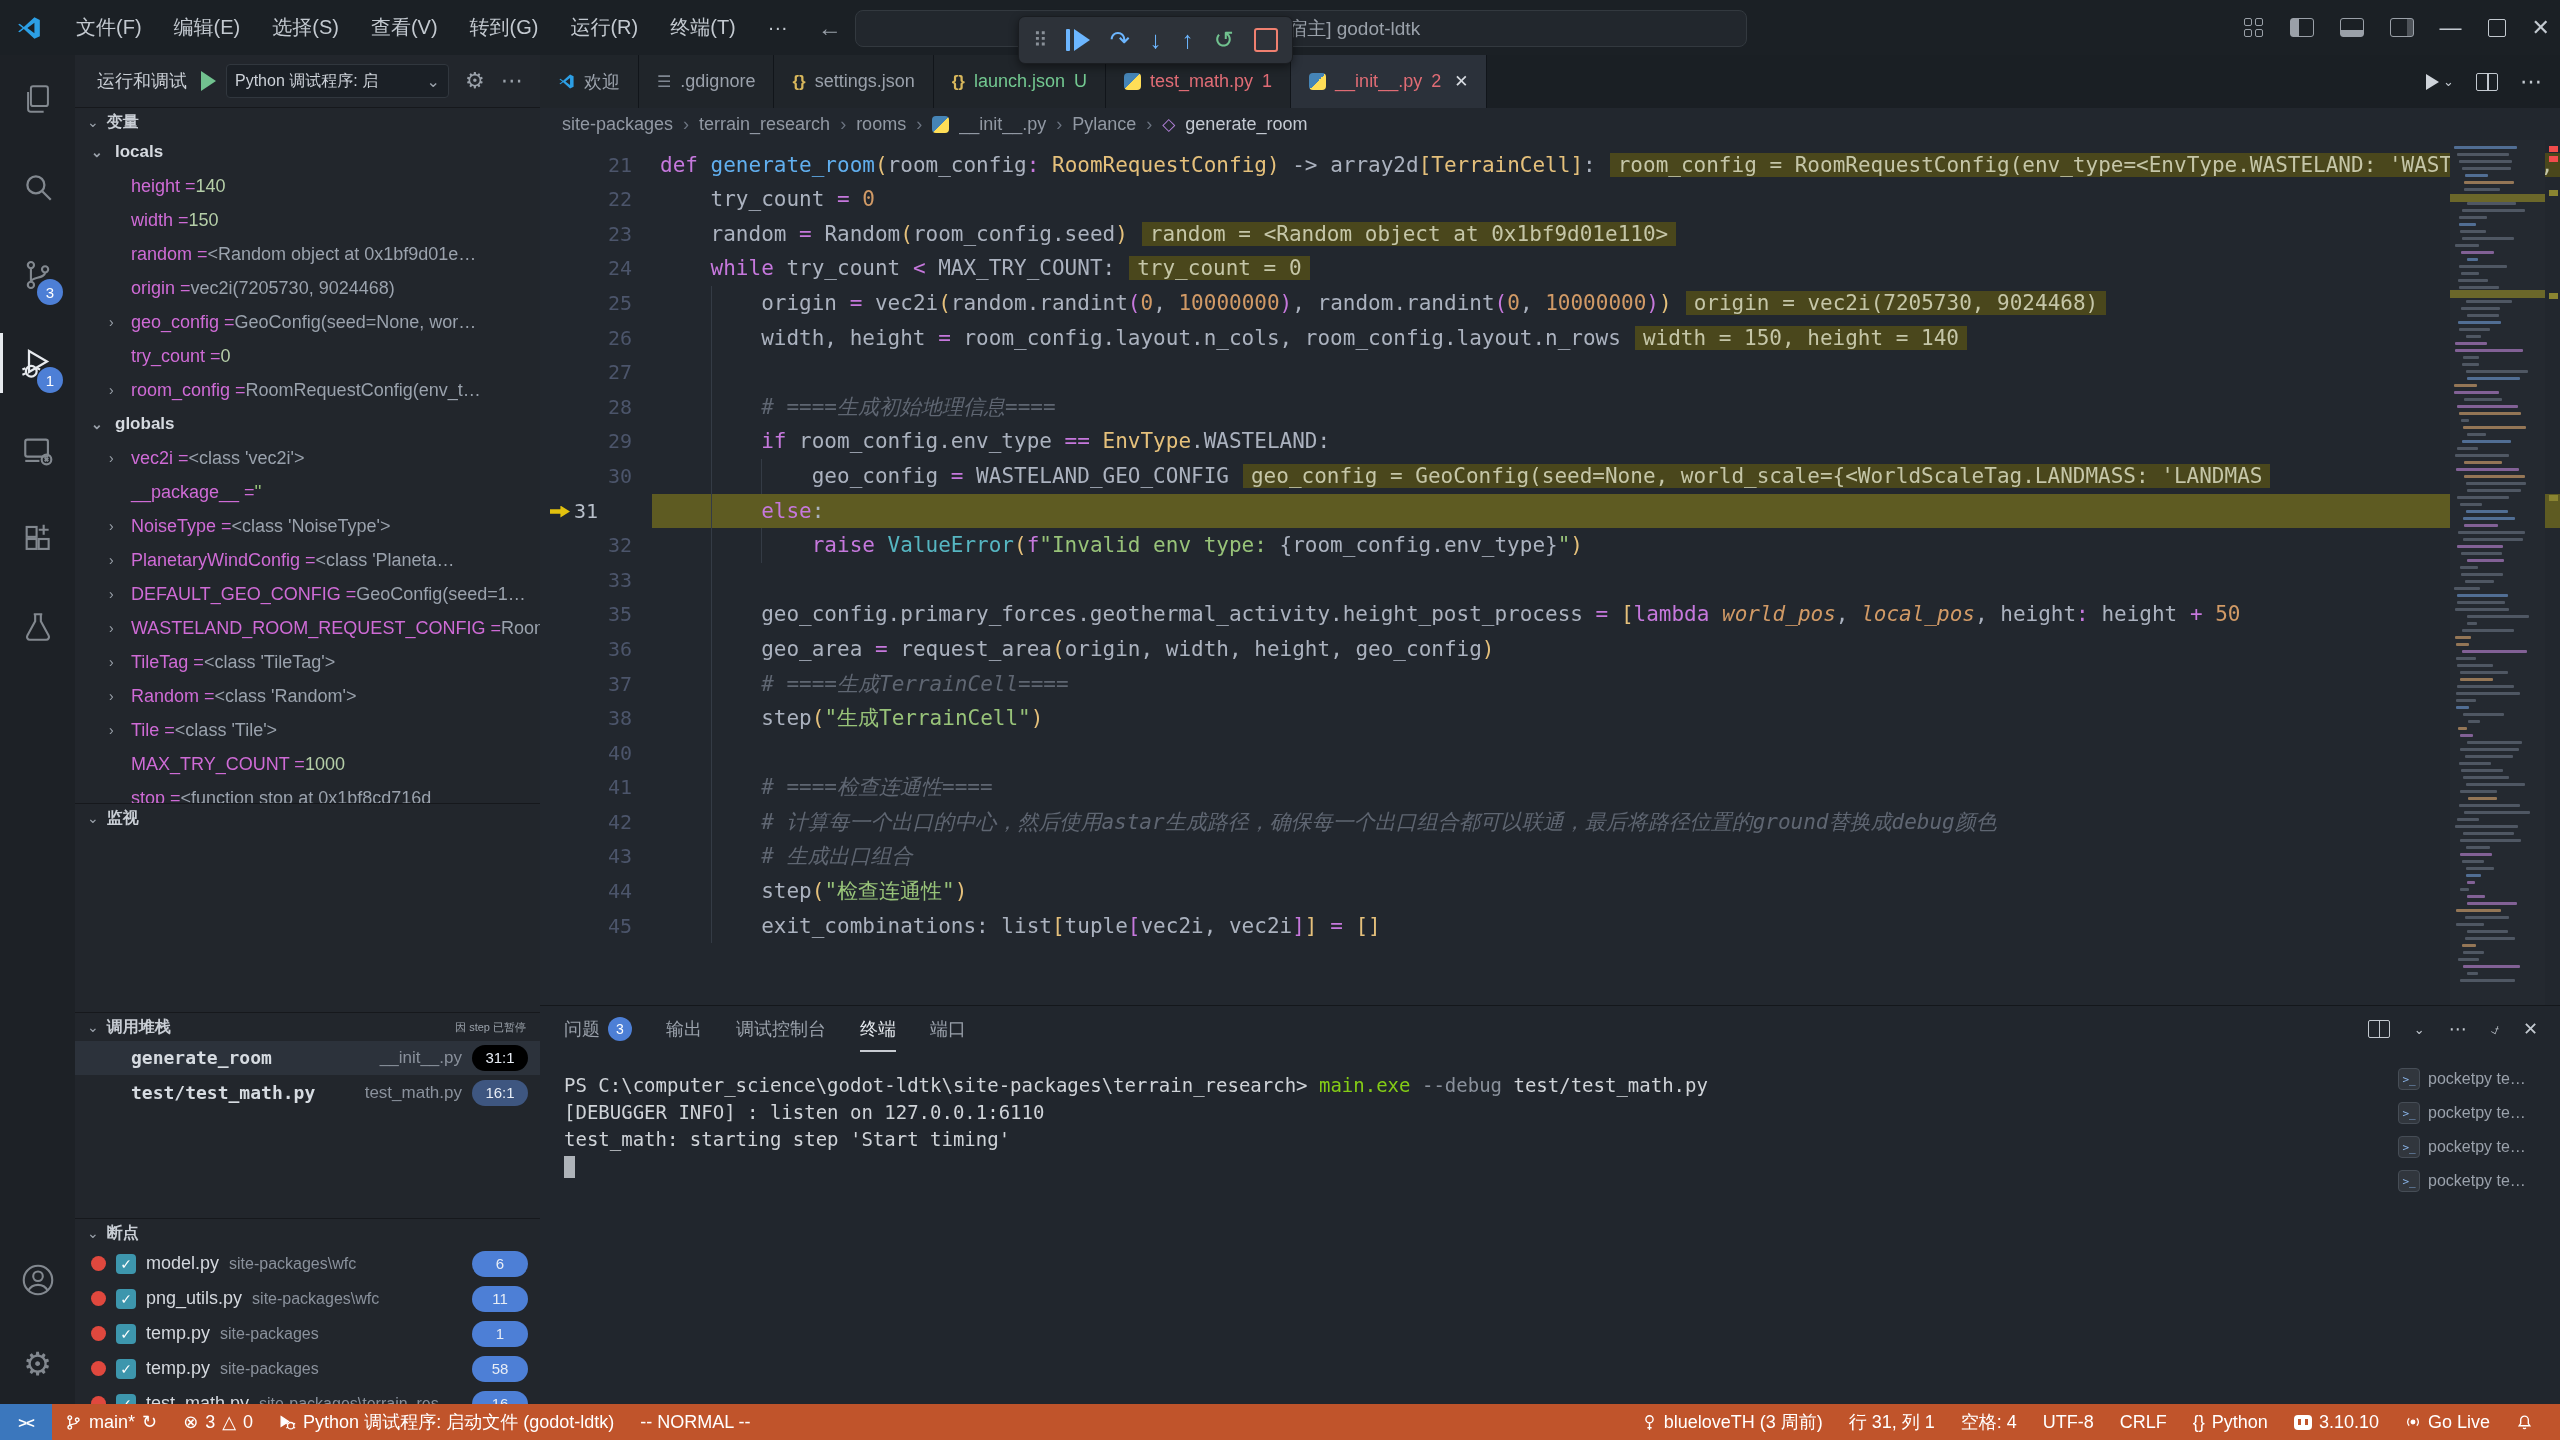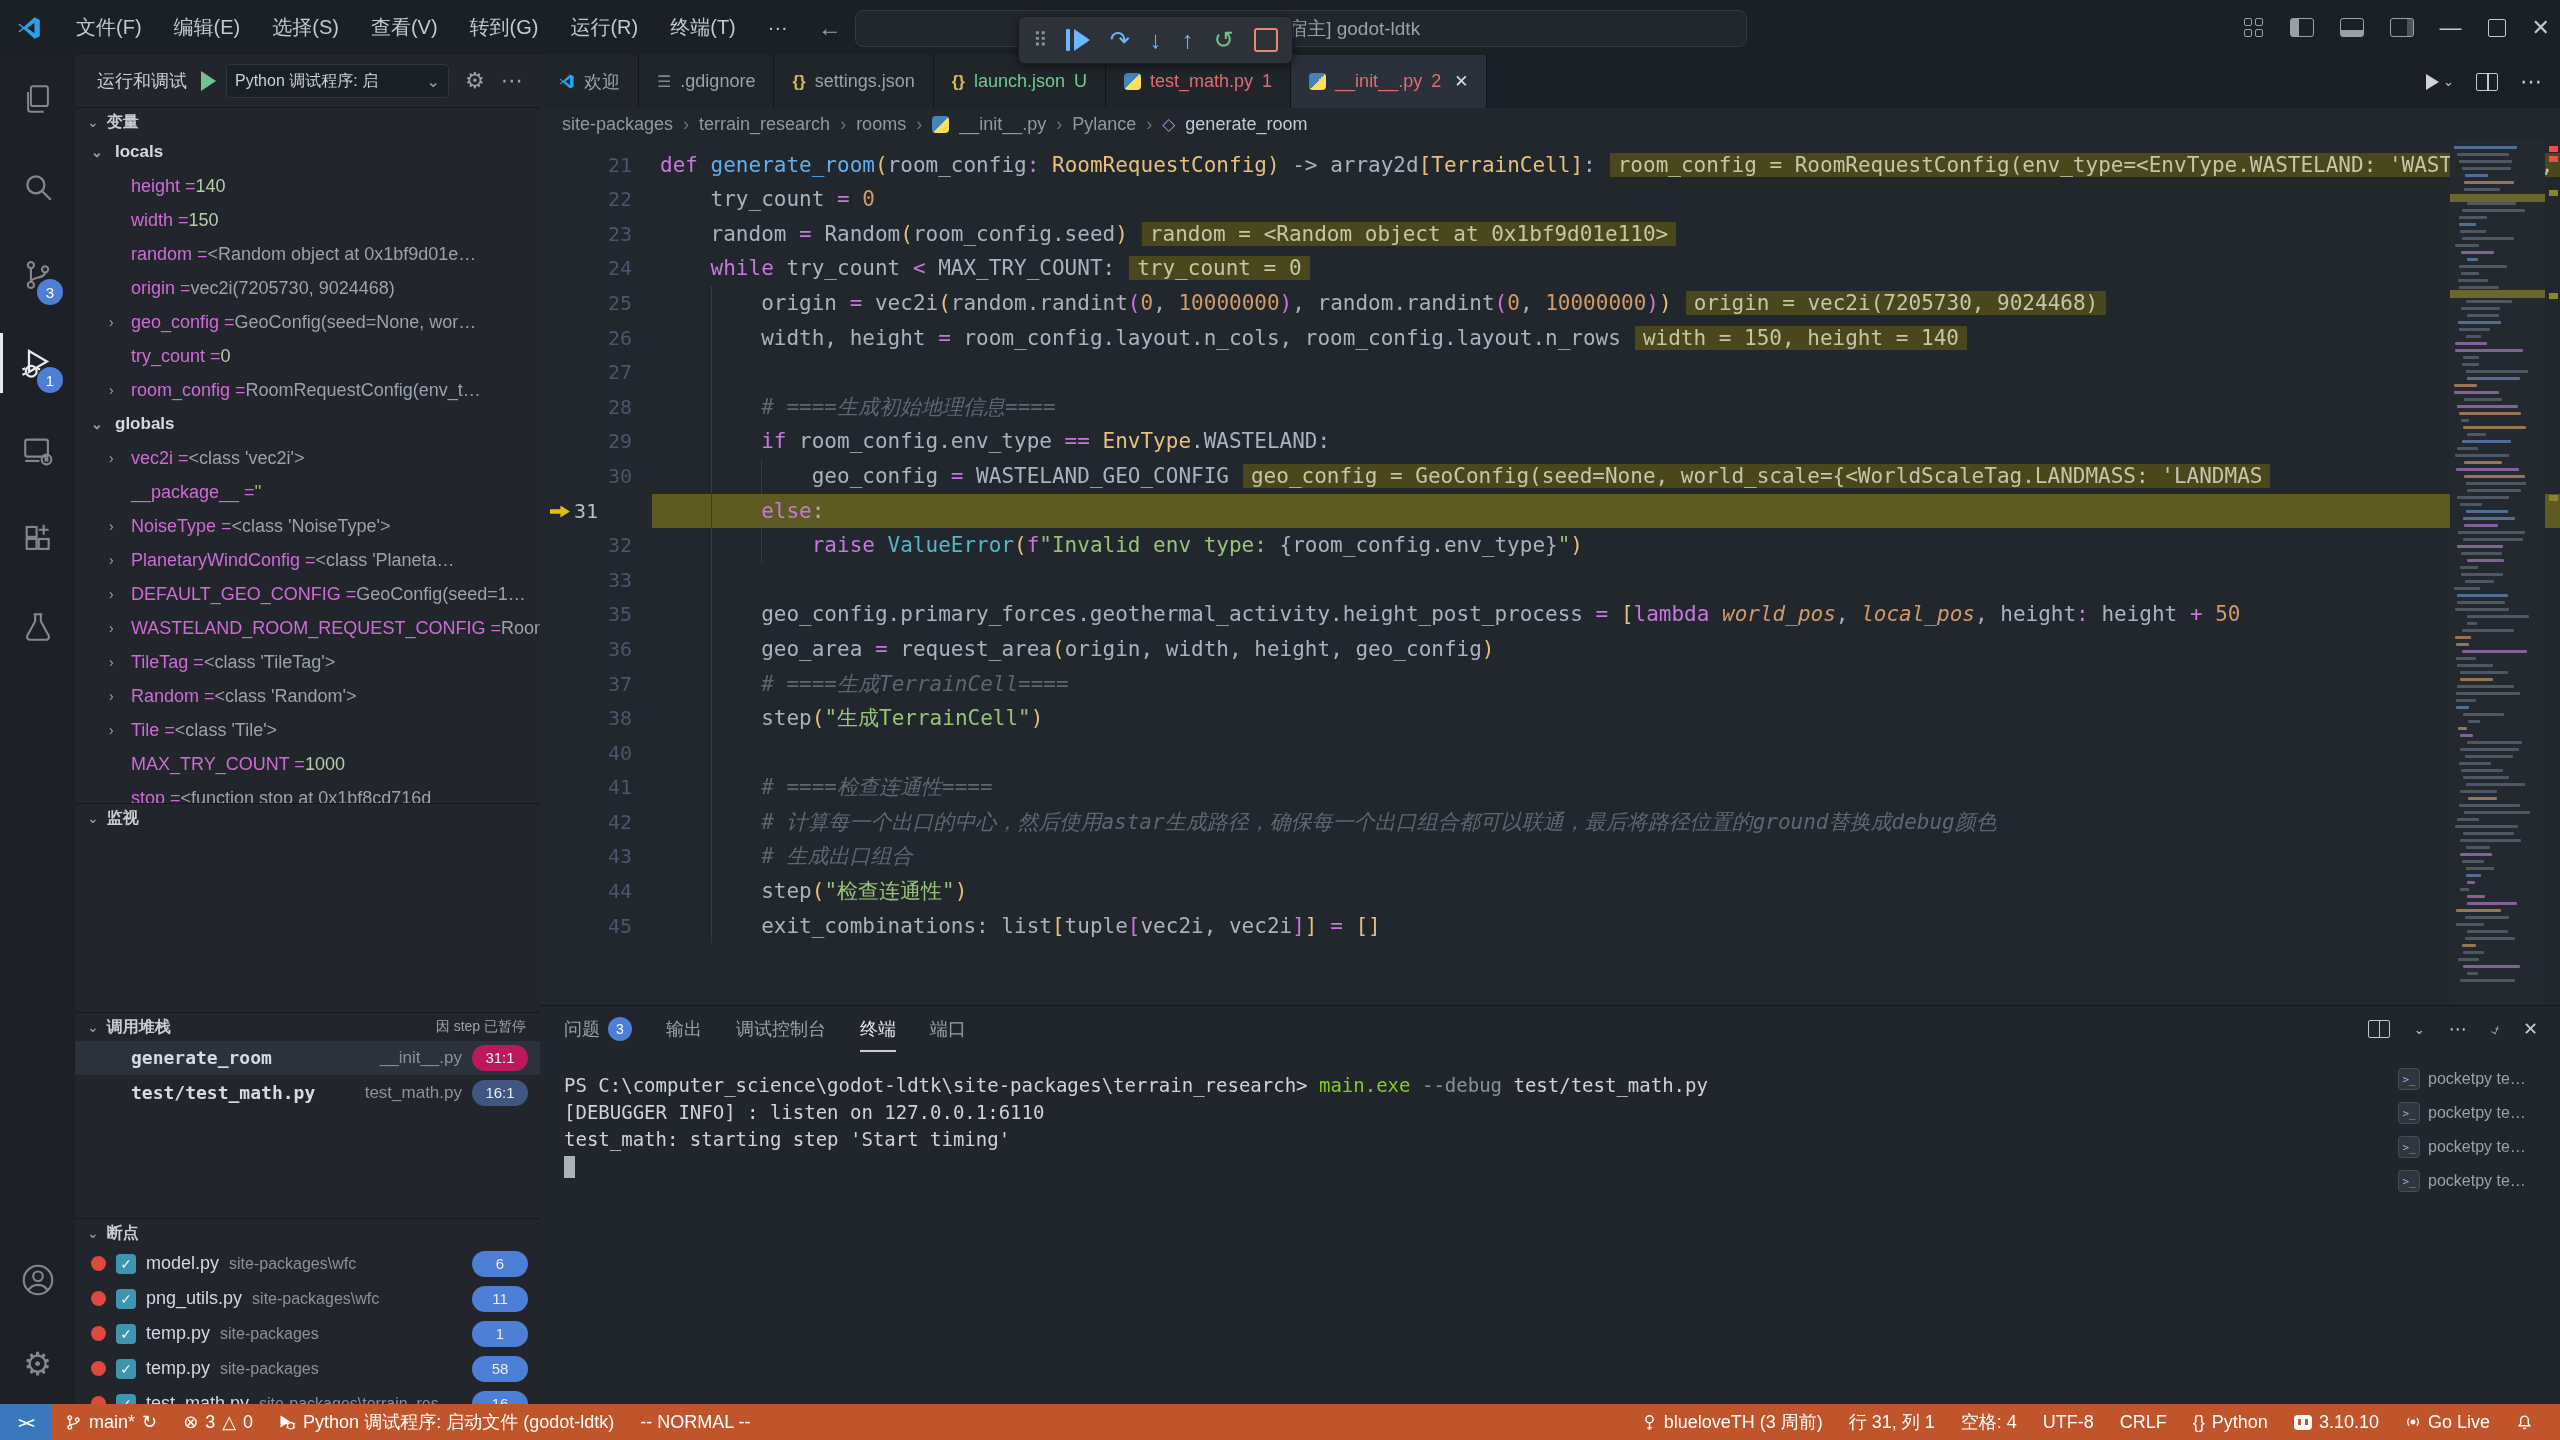--- a/index.html
+++ b/index.html
@@ -53,35 +53,35 @@
   #side-title{font-size:18px;color:#c9ced5;margin-left:22px;white-space:nowrap;}
   .play-green{width:0;height:0;border-left:15px solid #71c28f;border-top:10px solid transparent;border-bottom:10px solid transparent;margin-left:14px;}
   #dbg-select{margin-left:10px;width:205px;height:32px;background:#1b2026;border:1px solid #31373e;border-radius:4px;
      display:flex;align-items:center;font-size:16px;color:#ccd1d8;padding:0 8px;white-space:nowrap;overflow:hidden;}
   #dbg-select .chev{margin-left:auto;color:#9aa1aa;}
   .side-ico{color:#9aa1aa;font-size:22px;margin-left:16px;}
 
   .sect-h{position:absolute;left:0;width:465px;height:28px;display:flex;align-items:center;
      font-size:16px;font-weight:bold;color:#c9ced5;border-top:1px solid rgba(0,0,0,.35);background:#22262c;z-index:5;}
   .sect-h .chev{margin:0 8px 0 12px;color:#9aa1aa;font-weight:normal;font-size:14px;}
-  .sect-h .sect-note{margin-left:auto;margin-right:14px;font-weight:normal;font-size:14px;color:#9aa1aa;}
+  .sect-h .sect-note{margin-left:auto;margin-right:14px;font-weight:normal;font-size:11px;color:#9aa1aa;}
 
   .vrow{height:34px;display:flex;align-items:center;font-family:Liberation Sans, sans-serif;
      font-size:18px;white-space:nowrap;overflow:hidden;position:relative;padding-left:56px;}
   .vrow .vchev{position:absolute;left:34px;color:#9aa1aa;font-size:14px;}
   .vgroup{font-family:"Liberation Sans",sans-serif;font-weight:bold;color:#d6dae0;font-size:17px;padding-left:40px;}
   .vgroup .vchev{left:16px;}
   .vname{color:#cf6bd6;} .vv-num{color:#b5cea8;} .vv-obj{color:#9aa2ad;} .vv-str{color:#98c379;}
 
   .stack-row{height:35px;display:flex;align-items:center;font-size:18px;padding:0 12px 0 56px;position:relative;}
   .stack-row.sel{background:#2c323b;}
   .stack-name{font-family:"DejaVu Sans Mono",monospace;color:#d6dbe1;font-weight:bold;}
   .stack-file{margin-left:auto;color:#8a919c;font-size:17px;margin-right:10px;}
   .pill{min-width:44px;height:26px;border-radius:13px;color:#e8edf5;font-size:15px;display:flex;align-items:center;justify-content:center;padding:0 6px;}
-  .pill.bright{background:#be185d;} .pill.dim{background:#3e5680;}
+  .pill.bright{background:#000000;} .pill.dim{background:#3e5680;}
 
   .bp-row{height:35px;display:flex;align-items:center;font-size:18px;padding:0 12px 0 16px;gap:10px;white-space:nowrap;overflow:hidden;}
   .bp-dot{width:15px;height:15px;border-radius:50%;background:#e0483e;flex:0 0 auto;}
   .bp-check{width:20px;height:20px;border-radius:4px;background:#3d96ad;color:#fff;font-size:14px;display:flex;align-items:center;justify-content:center;flex:0 0 auto;}
   .bp-file{color:#d4d8de;} .bp-path{color:#8a919c;font-size:16px;}
   .bp-row .pill{margin-left:auto;background:#4d7fd6;flex:0 0 auto;}
 
   
   #tabsrow{left:540px;top:55px;width:2020px;height:53px;background:#1a1f24;display:flex;align-items:stretch;}
   .tab{display:flex;align-items:center;gap:9px;padding:0 18px;font-size:18px;background:#20252a;

